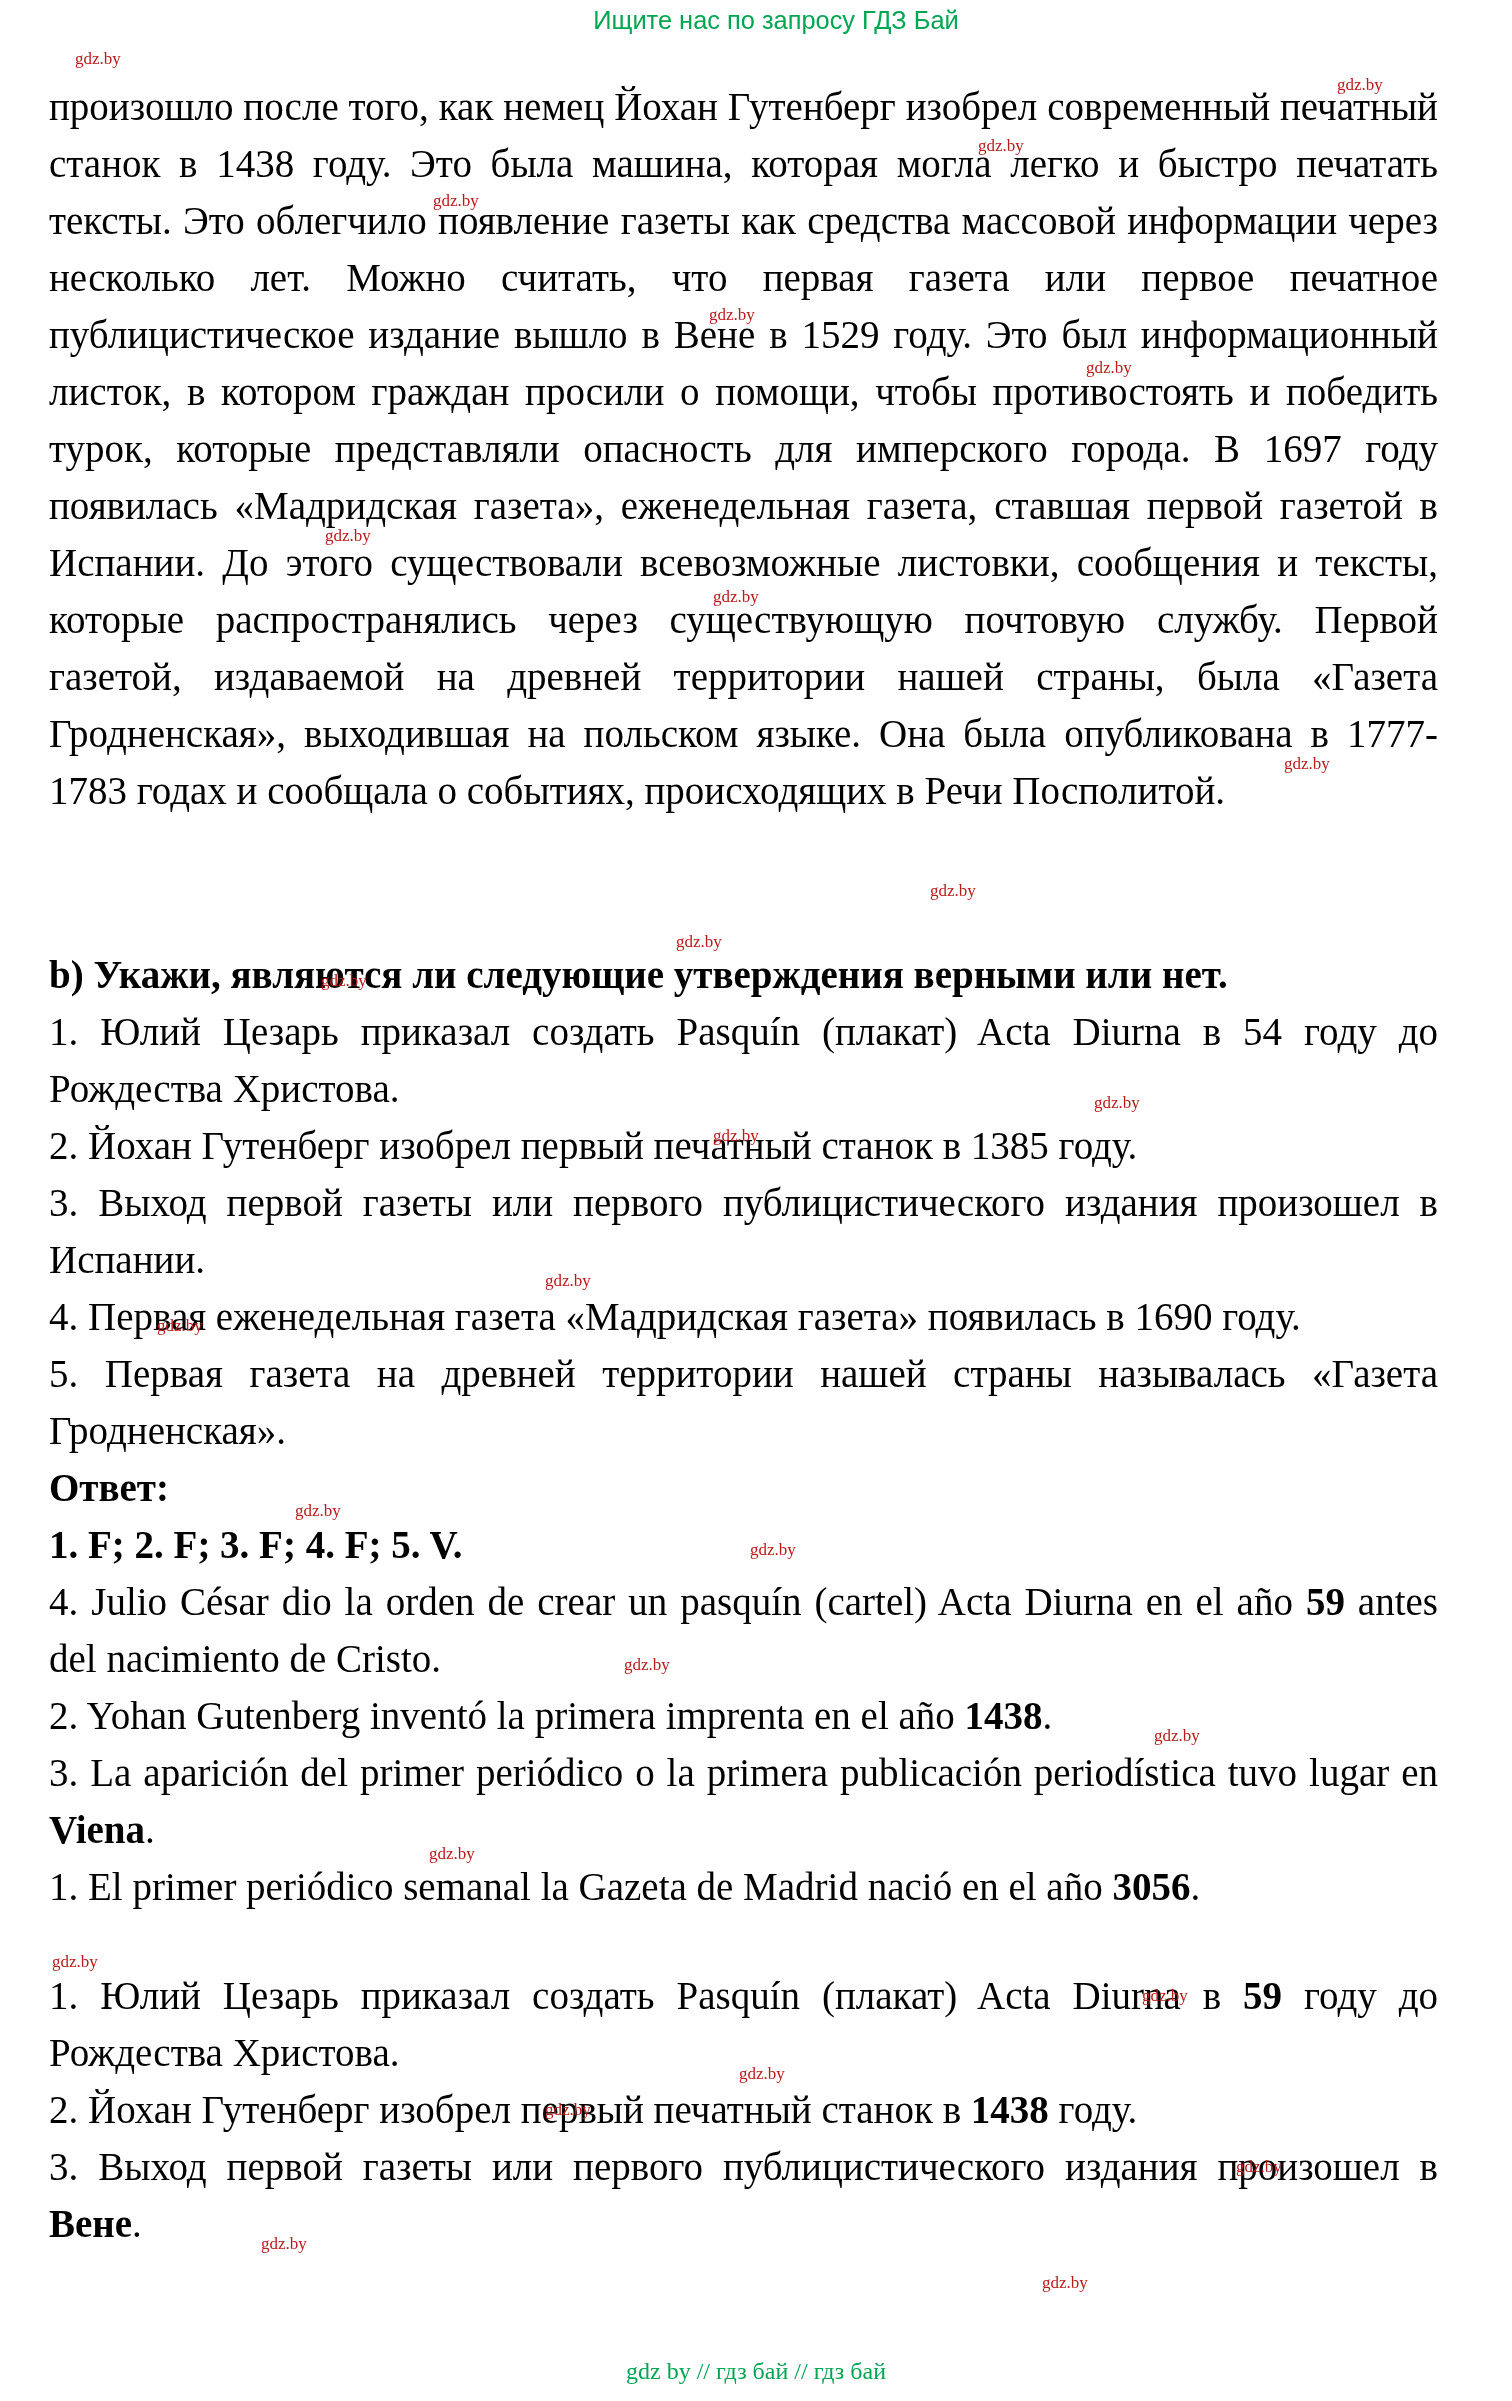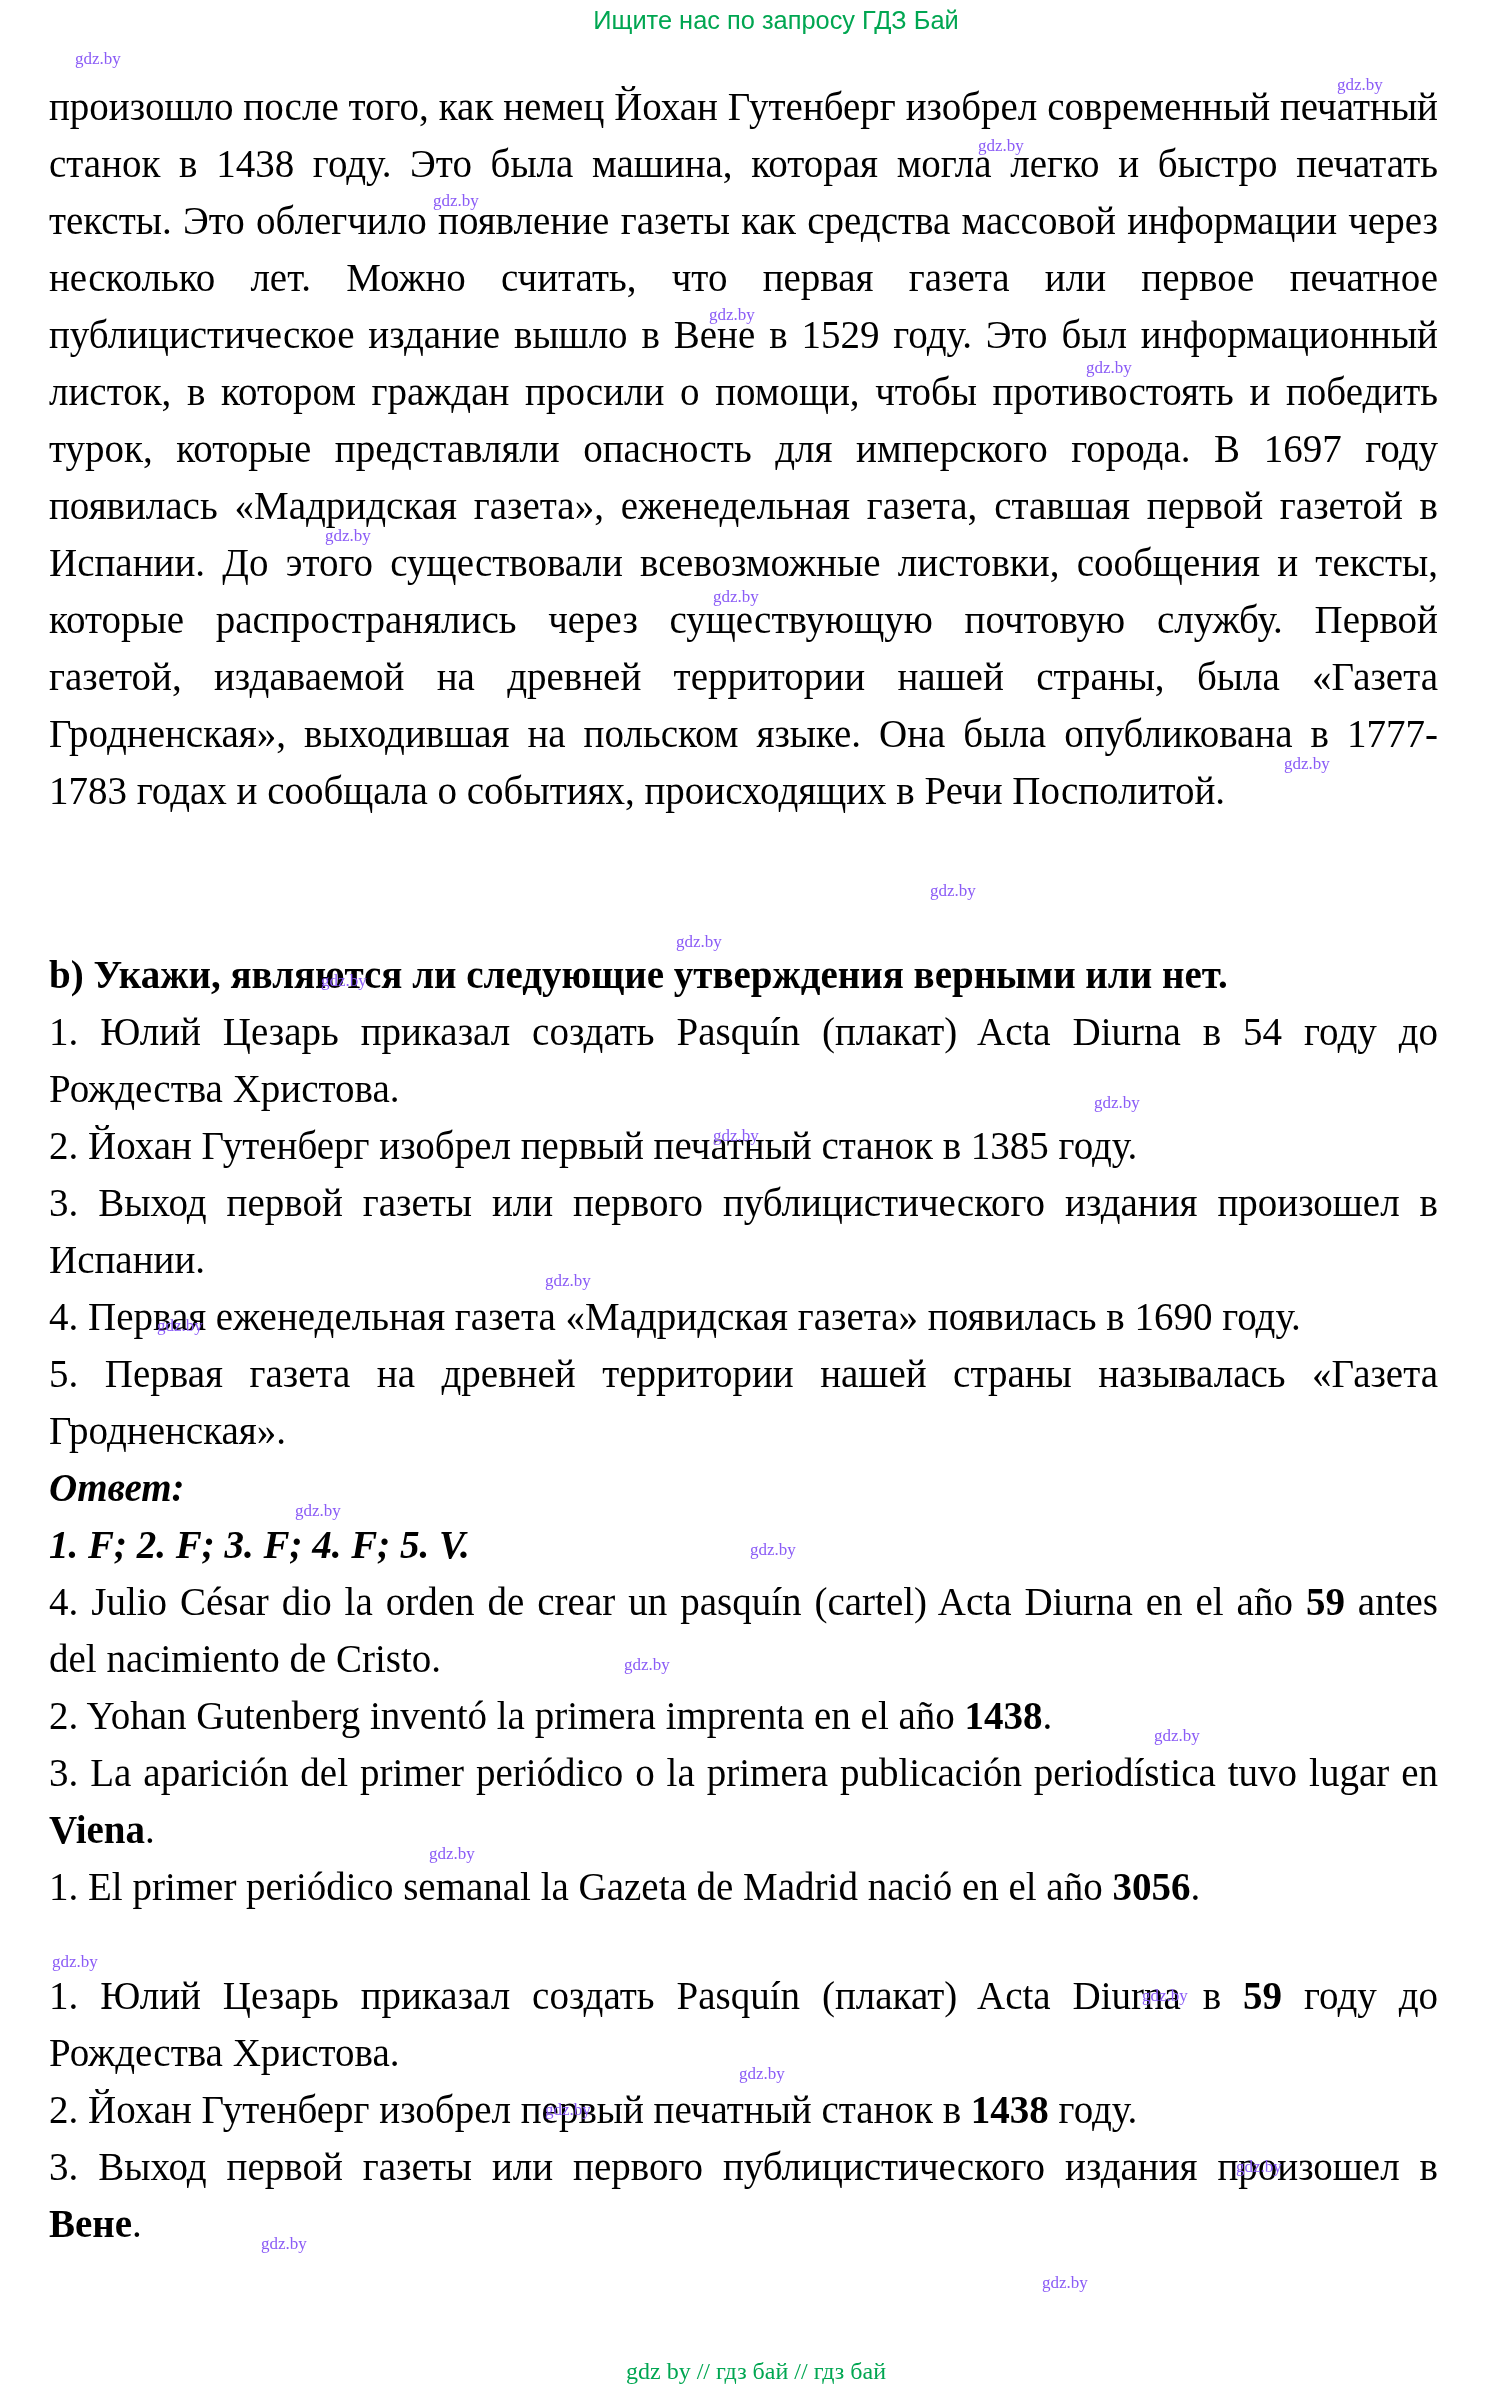--- a/index.html
+++ b/index.html
@@ -23,27 +23,27 @@
   .body {
     position:absolute;
     left:49px; top:78px;
     width:1389px;
     font-size:39px;
     line-height:57px;
   }
   .para { margin:0; text-align:justify; }
   .heading { margin:127px 0 0 0; font-weight:bold; }
   .list p { margin:0; text-align:justify; }
-  .boldline { margin:0; font-weight:bold;font-style:italic; }
+  .boldline { margin:0; font-weight:bold; }
   .corrections { margin-top:52px; }
   .wm {
     position:absolute;
     font-family:"Liberation Serif", serif;
     font-size:17px;
-    color:#8b5cf6;
+    color:#b91c1c;
     white-space:nowrap;
   }
   b.seg { font-weight:bold; }
 </style>
 </head>
 <body>
 
 <div class="page">
 
   <div class="promo top">Ищите нас по запросу ГДЗ Бай</div>

